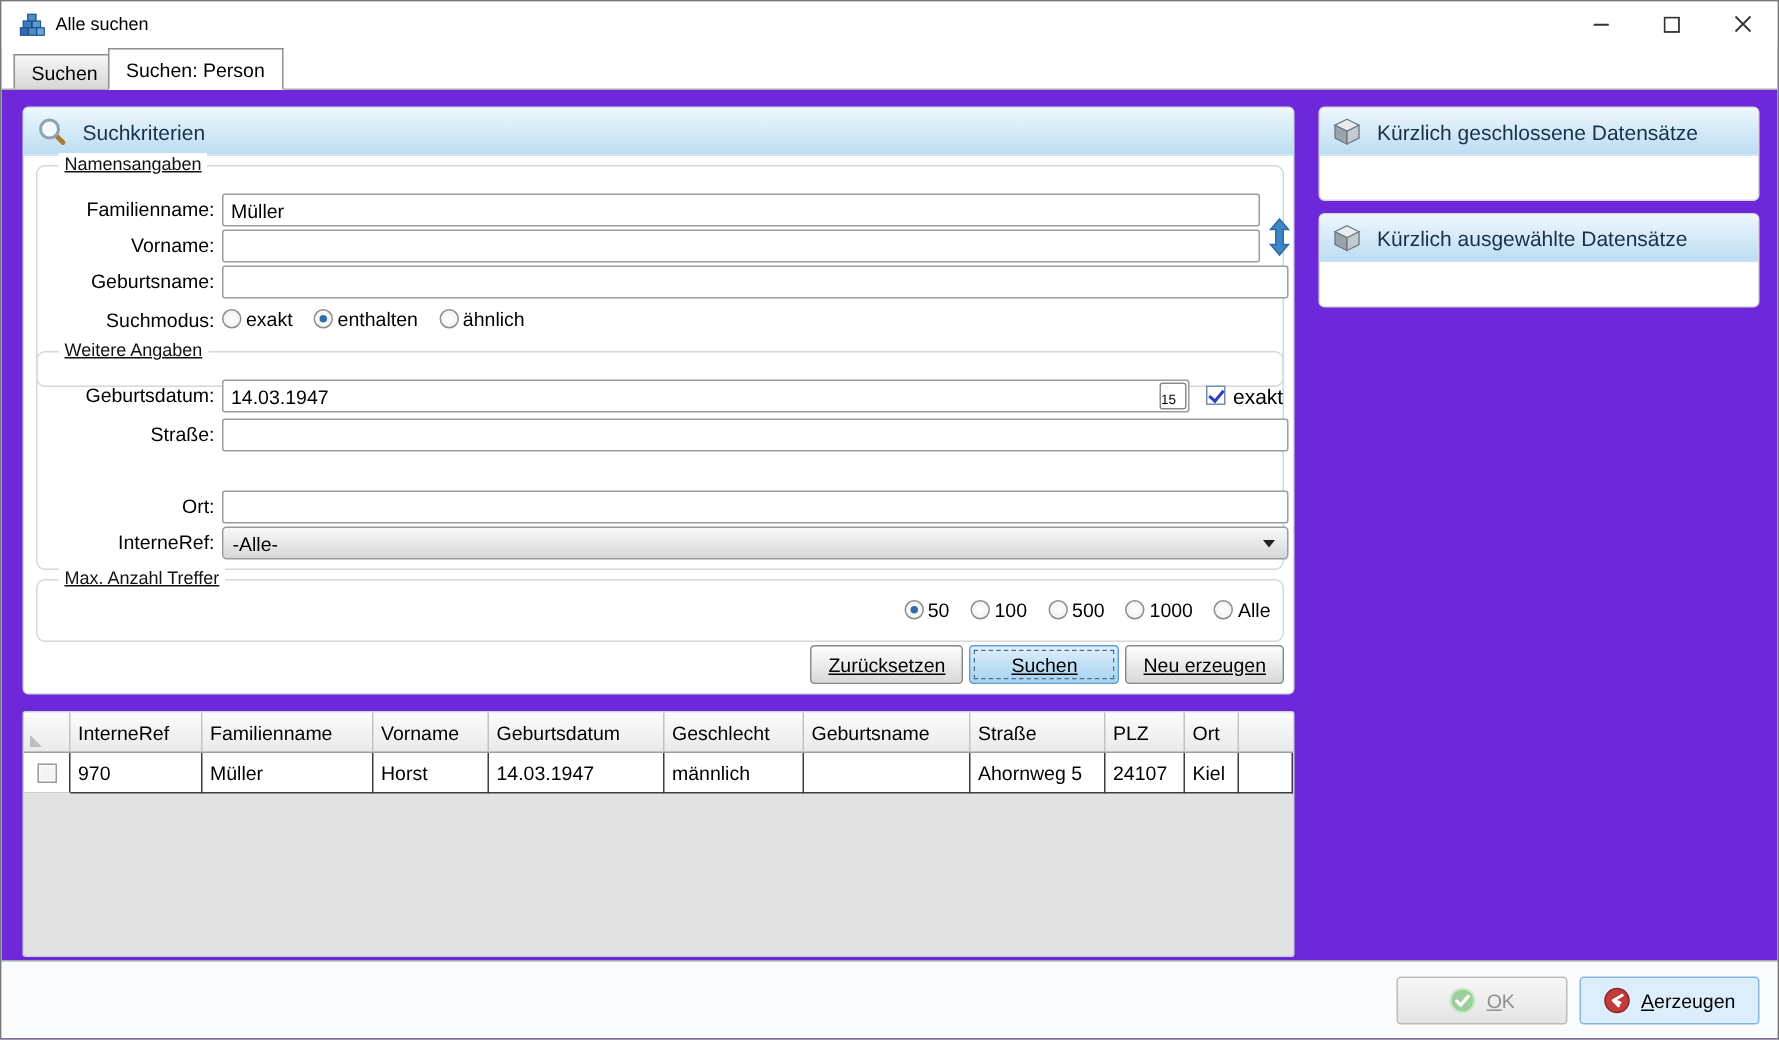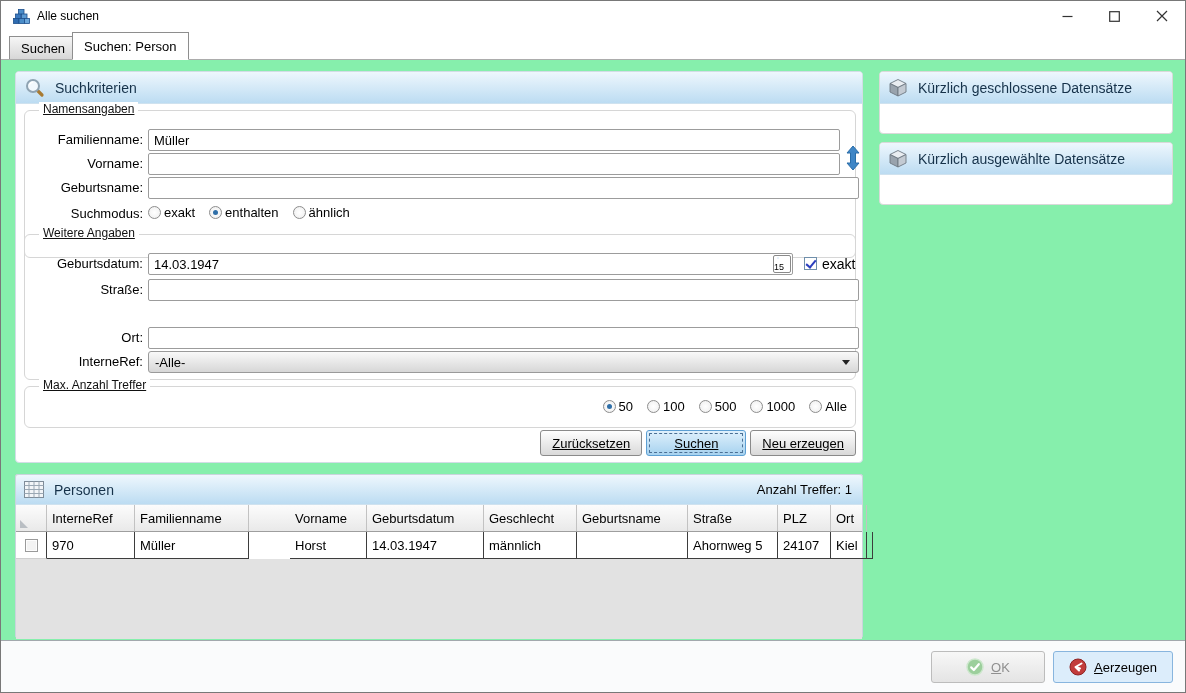--- a/index.html
+++ b/index.html
@@ -17,21 +17,21 @@
 
   
   .tabbar { position:absolute; top:30px; left:0; right:0; height:29px; border-bottom:1px solid #acacac; }
   .tab { position:absolute; font-size:13px; color:#000; display:flex; align-items:center;
          padding:0 11px; border:1px solid #8e8e8e; }
   .tab-inactive { left:8px; bottom:0px; height:23px;
          background:linear-gradient(#f6f6f6,#d7d7d7); border-bottom:none; z-index:1; }
   .tab-active { left:71px; bottom:-1px; height:28px; background:#fff; border-bottom:1px solid #fff; z-index:2; }
 
   
-  .content { position:absolute; top:59px; left:0; right:0; height:582px; background:#86efac; }
+  .content { position:absolute; top:59px; left:0; right:0; height:582px; background:#6d28d9; }
 
   .panel-header { display:flex; align-items:center; height:32px;
       background:linear-gradient(#eef7fd, #bcdcf2); border-bottom:1px solid #cfe2ef;
       border-radius:3px 3px 0 0; color:#16324a; font-size:14px; }
   .panel-header .ph-icon { margin-left:8px; margin-right:10px; display:flex; }
 
   
   .criteria { position:absolute; left:14px; top:11px; width:848px; height:392px;
               border:1px solid #d2dde6; border-radius:4px; background:#fff; }
 
@@ -109,21 +109,21 @@
   .trow { display:flex; height:27px; background:#fff; }
   .trow .cell { border-right:1px solid #3d3d3d; border-bottom:1px solid #3d3d3d; font-size:13px;
                 color:#000; display:flex; align-items:center; padding-left:5px; overflow:hidden; white-space:nowrap; }
   .trow .c-check { border-right:1px solid #3d3d3d; border-bottom:1px solid #cfcfcf; background:#fff;
                    display:flex; align-items:center; justify-content:center; padding-left:0; }
   .row-cb { width:13px; height:13px; border:1px solid #9a9a9a; background:#f3f3f3;
             box-shadow:inset 0 0 0 1px #fdfdfd; cursor:pointer; }
   .c-check { width:31px; flex:0 0 auto; }
   .cw0 { width:88px; flex:0 0 auto; }
   .cw1 { width:114px; flex:0 0 auto; }
-  .cw2 { width:77px; flex:0 0 auto;margin-left:41px; }
+  .cw2 { width:77px; flex:0 0 auto; }
   .cw3 { width:117px; flex:0 0 auto; }
   .cw4 { width:93px; flex:0 0 auto; }
   .cw5 { width:111px; flex:0 0 auto; }
   .cw6 { width:90px; flex:0 0 auto; }
   .cw7 { width:53px; flex:0 0 auto; }
   .cw8 { width:36px; flex:0 0 auto; }
   .c-fill { flex:1 1 auto; }
   .thead .c-fill { border-right:none; }
   .table-filler { background:#e2e2e2; height:80px; }
 
@@ -296,30 +296,20 @@
       </div>
 
       <div class="crit-buttons">
         <button class="btn">Zurücksetzen</button>
         <button class="btn btn-primary">Suchen</button>
         <button class="btn">Neu erzeugen</button>
       </div>
     </div>
 
     <div class="results">
-      <div class="panel-header">
-        <span class="ph-icon">
-          <svg width="20" height="17" viewBox="0 0 20 17">
-            <rect x="0.5" y="0.5" width="19" height="16" fill="#f2f5f8" stroke="#7e8c99"></rect>
-            <path d="M0.5 4.5 H19.5 M0.5 8.5 H19.5 M0.5 12.5 H19.5 M5 0.5 V16.5 M10 0.5 V16.5 M15 0.5 V16.5" stroke="#9aa8b4" stroke-width="1"></path>
-          </svg>
-        </span>
-        <span>Personen</span>
-        <span class="count-label">Anzahl Treffer: 1</span>
-      </div>
 
       <div class="thead">
         <div class="cell c-check"></div>
         <div class="cell cw0">InterneRef</div>
         <div class="cell cw1">Familienname</div>
         <div class="cell cw2">Vorname</div>
         <div class="cell cw3">Geburtsdatum</div>
         <div class="cell cw4">Geschlecht</div>
         <div class="cell cw5">Geburtsname</div>
         <div class="cell cw6">Straße</div>

